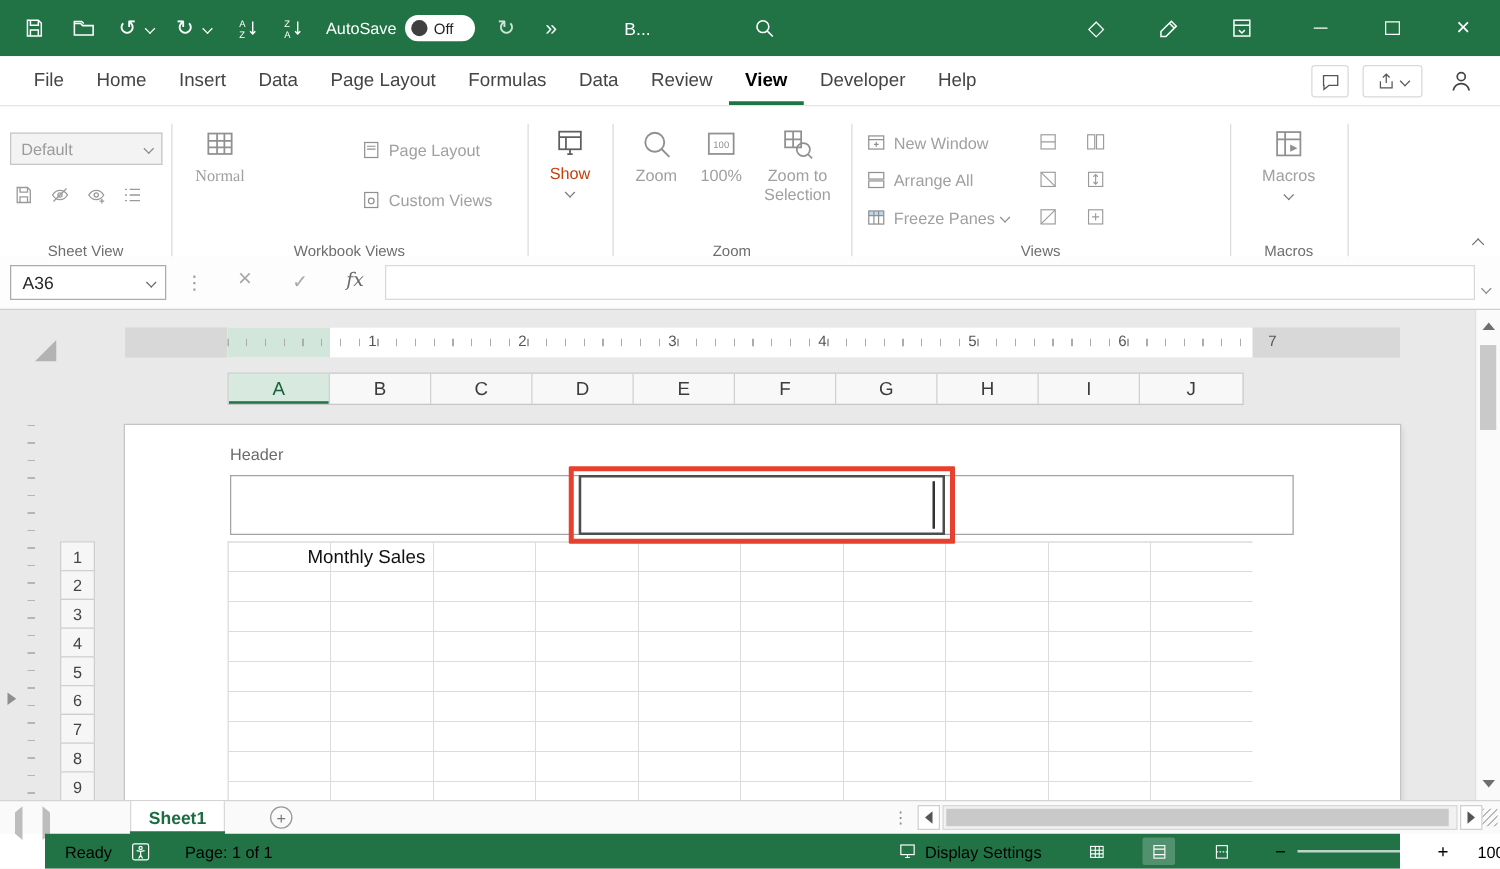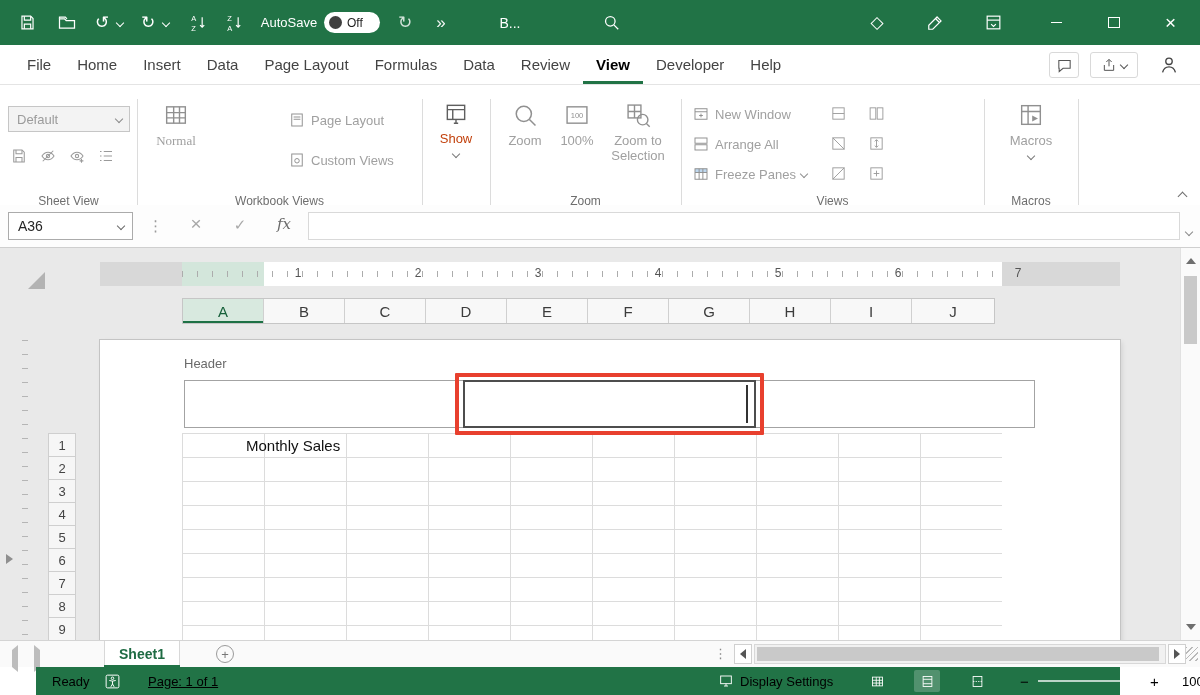--- a/index.html
+++ b/index.html
@@ -546,21 +546,21 @@
 
   <div class="statusbar">
     <div class="sb" style="left:16px;">Ready</div>
     <div class="sb" style="left:68px;">
       <svg width="17" height="17" viewBox="0 0 24 24" fill="none" stroke="#fff" stroke-width="1.4">
           <rect x="3" y="3" width="18" height="18" rx="2"></rect>
           <circle cx="12" cy="7.5" r="1.8"></circle>
           <path d="M7.5 10.5l4.5 1 4.5-1M12 11.5v4l-2.3 4M12 15.5l2.3 4"></path>
         </svg>
     </div>
-    <div class="sb" style="left:112px;text-decoration:underline;">Page: 1 of 1</div>
+    <div class="sb" style="left:112px;">Page: 1 of 1</div>
     <div class="sb" style="left:682px;">
       <svg width="16" height="16" viewBox="0 0 24 24" fill="none" stroke="#fff" stroke-width="1.4">
           <rect x="4" y="4.5" width="16" height="11.5"></rect>
           <path d="M9 19.5h6M12 16v3.5"></path>
         </svg>
       <span>Display Settings</span>
     </div>
     <div class="sb-viewbtn" style="left:828px;">
         <svg width="15" height="15" viewBox="0 0 24 24" fill="none" stroke="#fff" stroke-width="1.4">
           <rect x="4" y="5" width="16" height="14"></rect>

